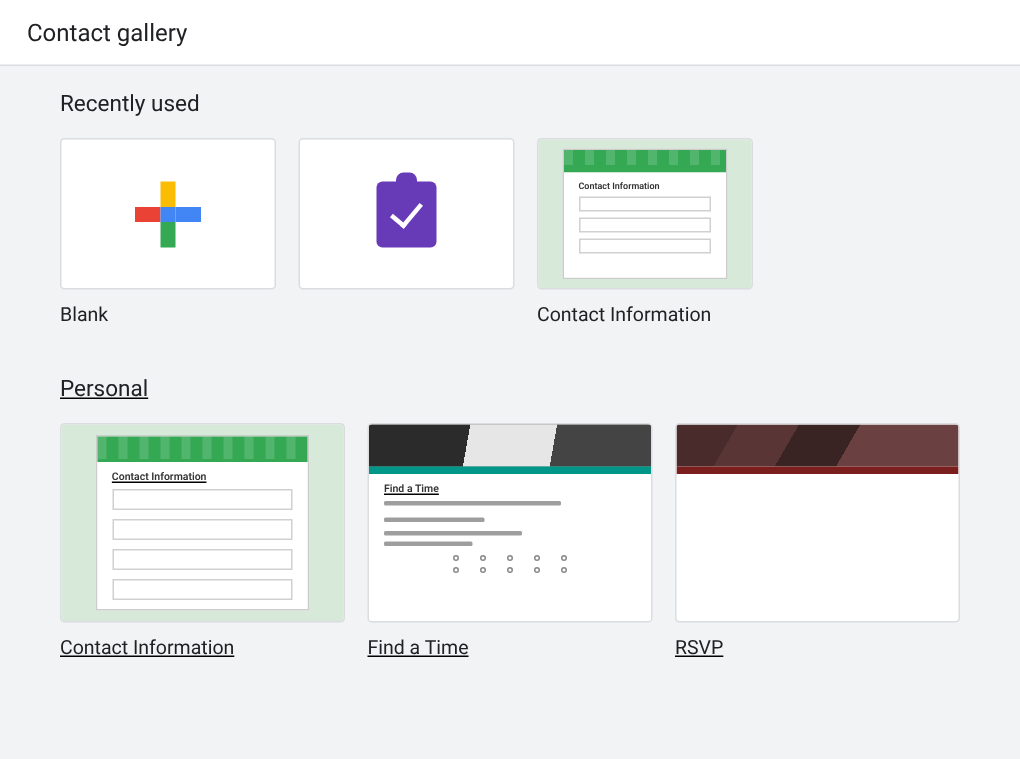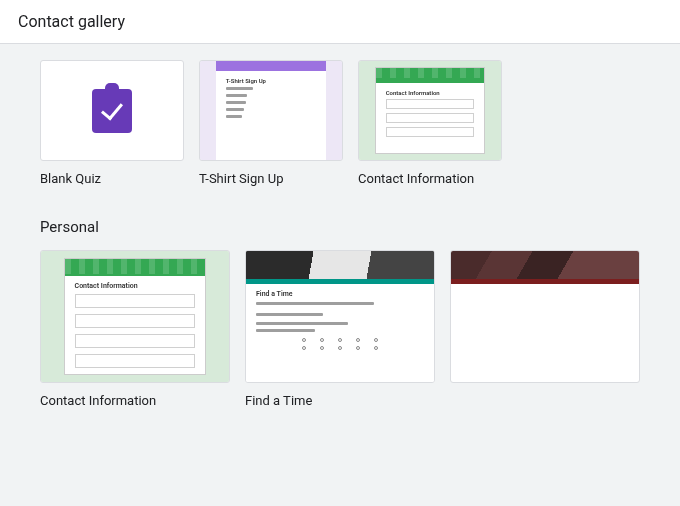--- a/index.html
+++ b/index.html
@@ -135,51 +135,45 @@
     .tshirt-inner { width:78%; height:100%; background:#fff; }
   </style>
 </head>
 <body>
 
 <div class="header">
   <span>Contact gallery</span>
 </div>
 
 <div class="section">
+  <div class="section-title">Recently used</div>
   <div class="row">
 
+    <div class="card">
+      <div class="thumb">
+        <div class="plus-wrap">
+          <div class="plus-arm arm-yellow"></div>
+          <div class="plus-arm arm-red"></div>
+          <div class="plus-arm arm-blue"></div>
+          <div class="plus-arm arm-green"></div>
+          <div class="plus-arm arm-center"></div>
+        </div>
+      </div>
+      <div class="card-label">Blank</div>
+    </div>
 
     <div class="card">
       <div class="thumb">
         <div class="quiz-board">
           <div class="quiz-clip"></div>
           <div class="quiz-check"></div>
         </div>
       </div>
-      <div class="card-label">Blank Quiz</div>
-    </div>
-
-    <div class="card">
-      <div class="thumb">
-        <div class="tshirt-wrap">
-          <div class="tshirt-inner mini">
-            <div class="mini-header bg-purple"></div>
-            <div class="mini-pad">
-              <div class="mini-title">T-Shirt Sign Up</div>
-              <div class="mini-line" style="width:30%"></div>
-              <div class="mini-line" style="width:24%"></div>
-              <div class="mini-line" style="width:22%"></div>
-              <div class="mini-line" style="width:20%"></div>
-              <div class="mini-line" style="width:18%"></div>
-            </div>
-          </div>
-        </div>
-      </div>
-      <div class="card-label">T-Shirt Sign Up</div>
-    </div>
+    </div>
+
 
     <div class="card">
       <div class="thumb">
         <div class="surround-green">
           <div class="inner-form mini">
             <div class="mini-header bg-greenpat"></div>
             <div class="mini-accent bg-green"></div>
             <div class="mini-pad">
               <div class="mini-title">Contact Information</div>
               <div class="mini-field"></div>
@@ -188,21 +182,21 @@
             </div>
           </div>
         </div>
       </div>
       <div class="card-label">Contact Information</div>
     </div>
 
   </div>
 </div>
 
-<div class="section" style="padding-top:24px;">
+<div class="section" style="padding-top:24px;text-decoration:underline;">
   <div class="section-title">Personal</div>
   <div class="row">
 
     <div class="card card-lg">
       <div class="thumb thumb-lg">
         <div class="surround-green">
           <div class="inner-form inner-form-lg mini">
             <div class="mini-header-lg bg-greenpat"></div>
             <div class="mini-accent bg-green"></div>
             <div class="mini-pad">
@@ -249,16 +243,17 @@
       <div class="card-label">Find a Time</div>
     </div>
 
     <div class="card card-lg">
       <div class="thumb thumb-lg">
         <div class="mini" style="width:100%;height:100%;">
           <div class="mini-header-lg bg-crowd"></div>
           <div class="mini-accent bg-maroon"></div>
         </div>
       </div>
+      <div class="card-label">RSVP</div>
     </div>
 
   </div>
 </div>
 
 </body></html>

